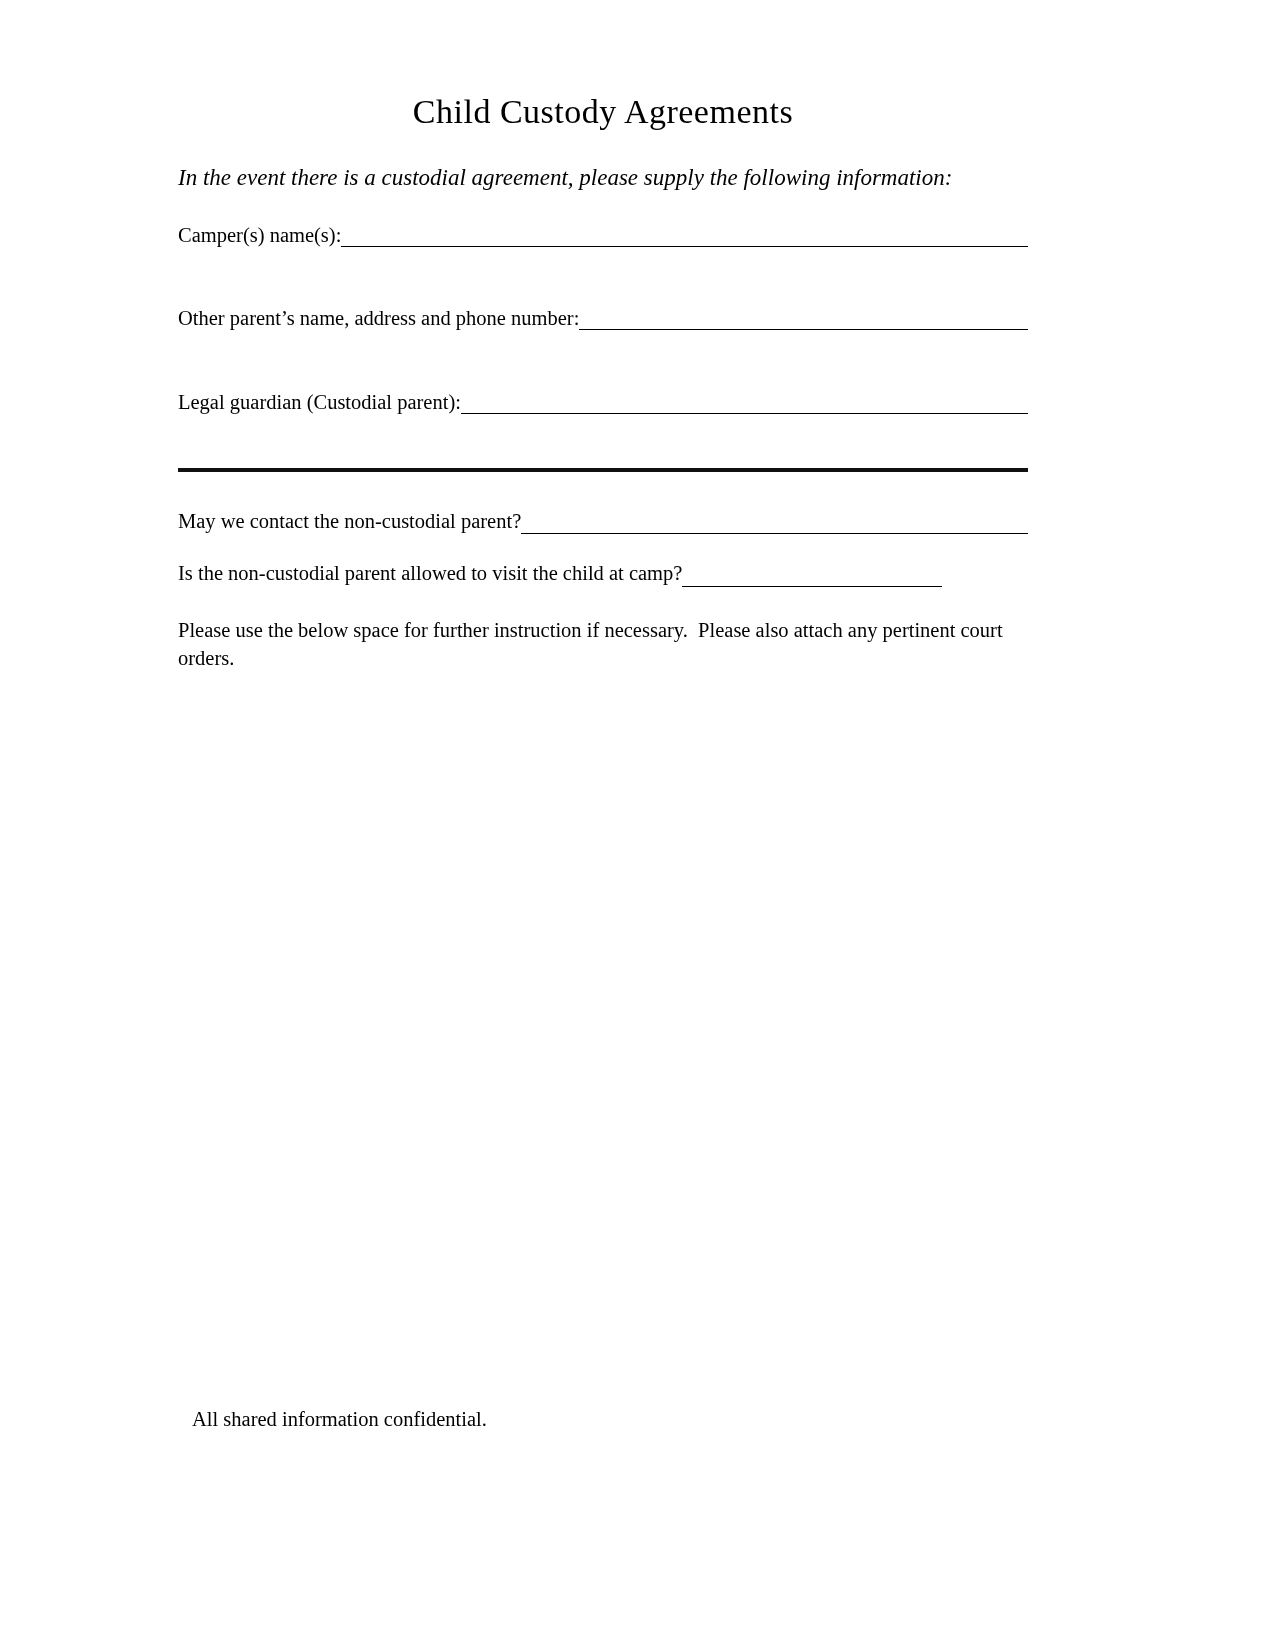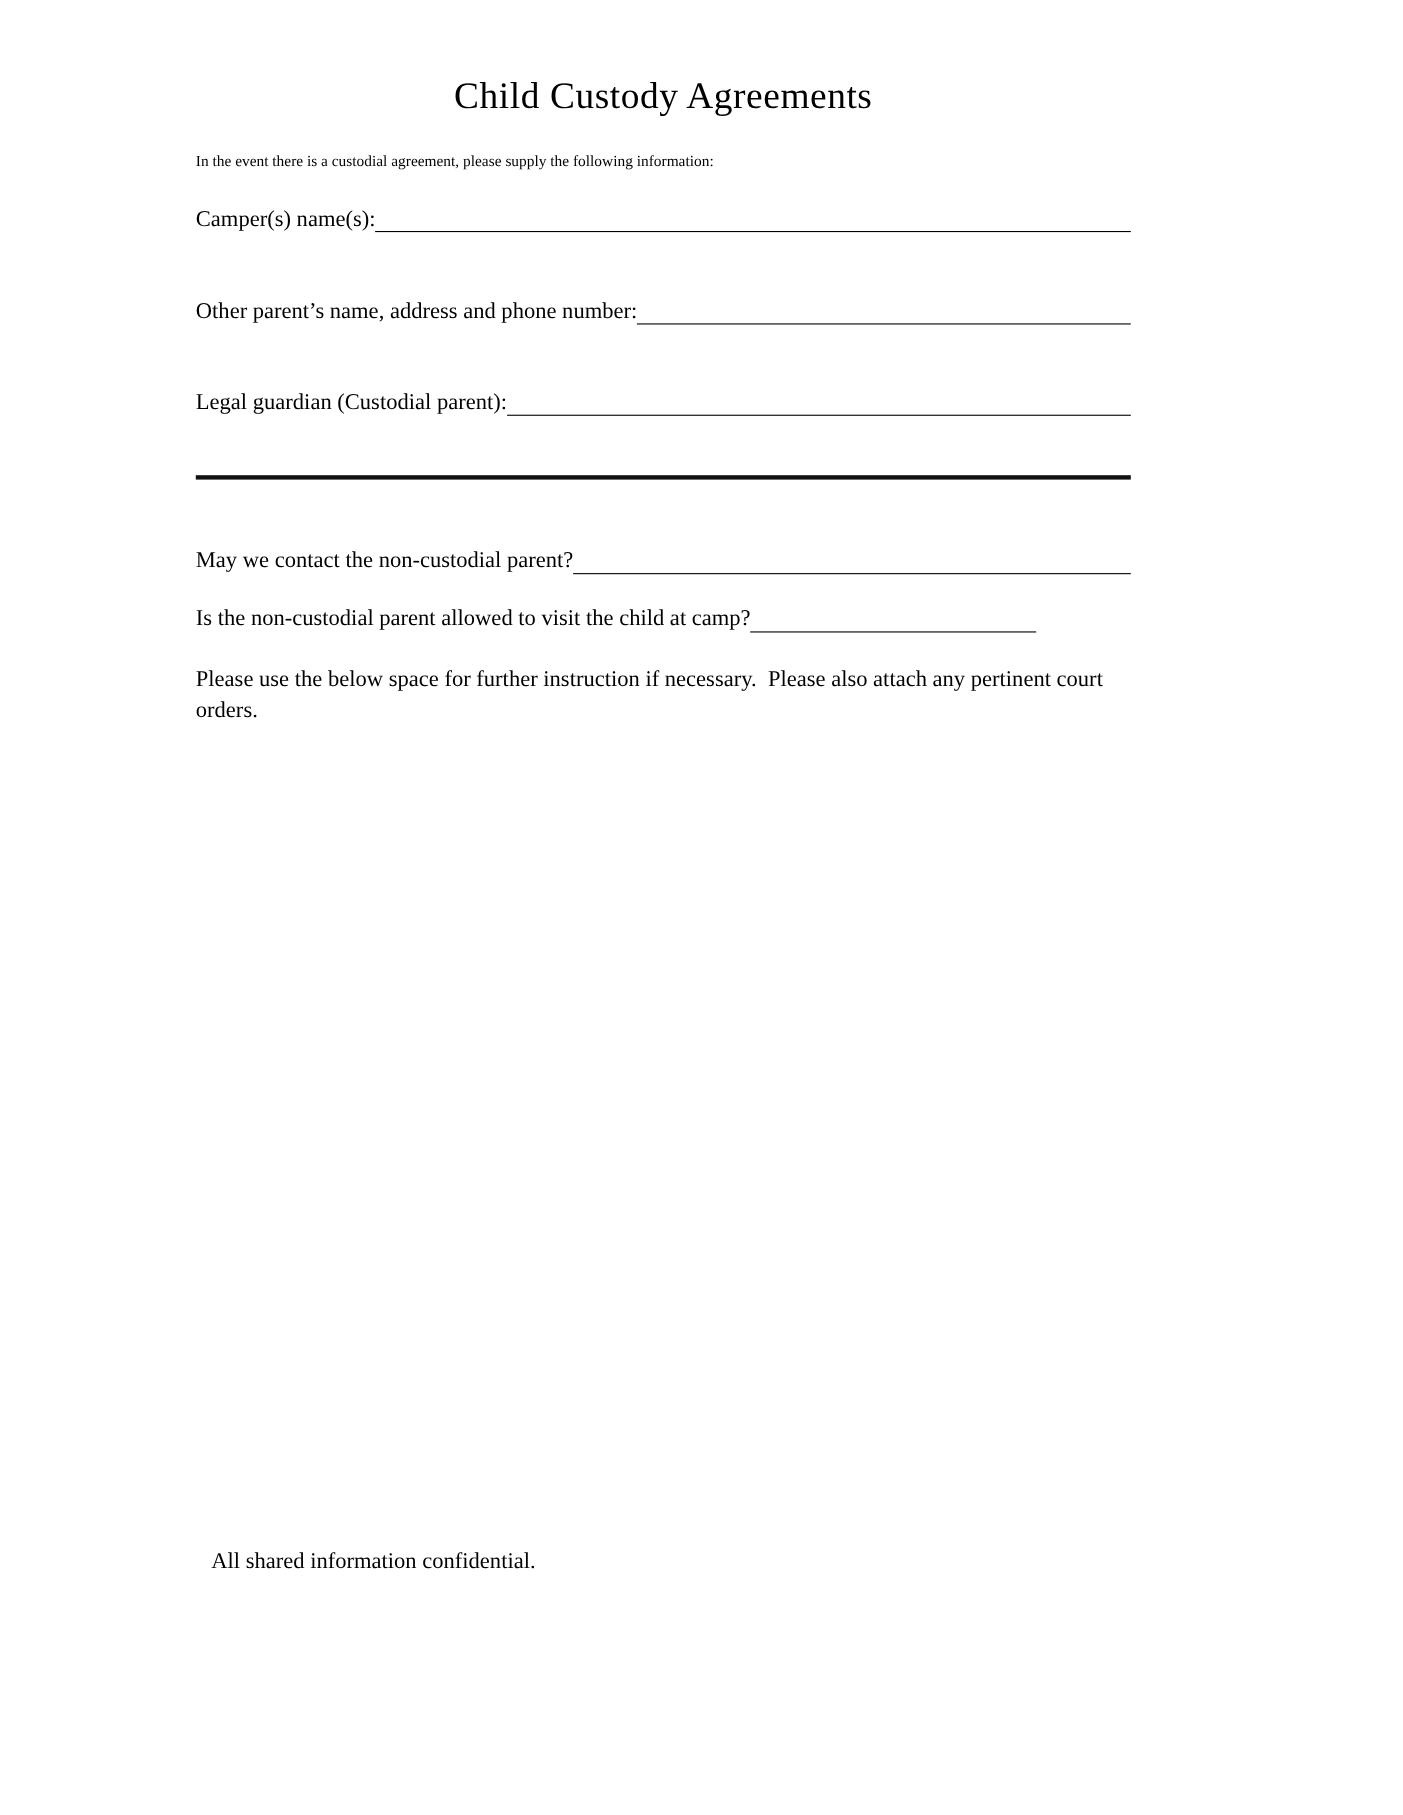--- a/index.html
+++ b/index.html
@@ -14,32 +14,33 @@
     margin: 0 auto;
     background: #ffffff;
     font-family: "Liberation Serif", "DejaVu Serif", serif;
     color: #000000;
     overflow: hidden;
     box-sizing: border-box;
     padding: 0 247px 0 178px;
   }
   .title {
     margin: 0;
-    padding-top: 68px;
+    padding-top: 92px;
     text-align: center;
     font-size: 34px;
     font-weight: 400;
     line-height: 1.2;
     letter-spacing: 0.5px;
   }
   .intro {
     margin: 0;
     margin-top: 30px;
-    font-size: 14px;
+    font-size: 23px;
     line-height: 1.3;
+    font-style: italic;
   }
   .field-row {
     display: flex;
     align-items: flex-start;
     margin-top: 57px;
     font-size: 20.5px;
     line-height: 1.3;
   }
   .field-row.first {
     margin-top: 29px;
@@ -59,22 +60,21 @@
     border: none;
   }
   .question-row {
     display: flex;
     align-items: flex-end;
     margin-top: 26px;
     font-size: 20.5px;
     line-height: 1.3;
   }
   .question-row.first {
-    margin-top: 60px;
-    align-items: center;
+    margin-top: 36px;
   }
   .q2-line { flex: 0 0 260px; }
   .q3-line { flex: 0 0 234px; }
   .instructions {
     margin: 0;
     margin-top: 30px;
     font-size: 20.5px;
     line-height: 1.35;
     white-space: pre-wrap;
   }

